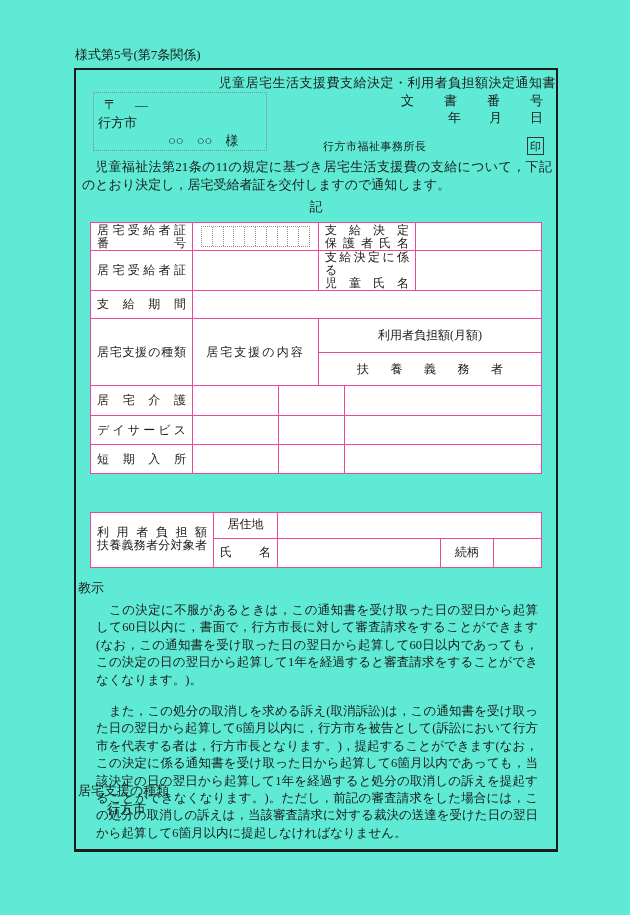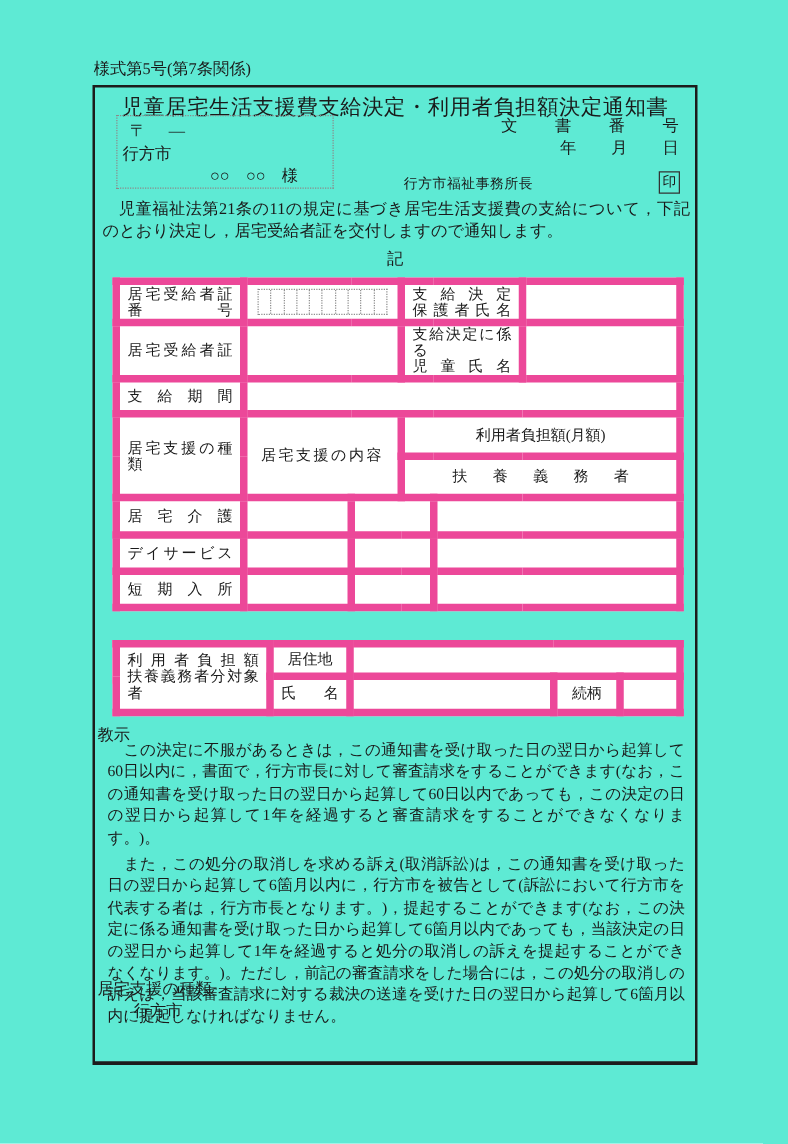--- a/index.html
+++ b/index.html
@@ -10,21 +10,21 @@
     color:#1a1a1a;
     -webkit-font-smoothing:antialiased;
   }
   .page { position:relative; width:630px; height:915px; background:#5eead4; overflow:hidden; }
   .form-code { position:absolute; left:75px; top:46px; font-size:13px; }
 
   .frame {
     position:absolute; left:74px; top:68px; width:484px; height:784px;
     border:2px solid #1c1c1c; border-bottom-width:3px;
   }
-  .title { position:absolute; left:0; top:4px; width:100%; text-align:center; font-size:17px; letter-spacing:0.5px; }
+  .title { position:absolute; left:0; top:4px; width:100%; text-align:right; font-size:13px; letter-spacing:0.5px; }
 
   .addr-box {
     position:absolute; left:17px; top:22px; width:174px; height:59px;
     border:1px dotted #8a8a8a; font-size:13px; line-height:18px;
   }
   .addr-l1 { padding:3px 0 0 10px; }
   .addr-dash { margin-left:18px; }
   .addr-l2 { padding-left:4px; }
   .addr-l3 { padding-left:74px; }
 
@@ -39,21 +39,21 @@
   }
 
   .intro {
     position:absolute; left:6px; top:88px; width:470px;
     font-size:13px; line-height:17.5px; text-align:justify; text-indent:13px;
   }
   .ki { position:absolute; left:0; top:128px; width:100%; text-align:center; font-size:13px; }
 
   table { border-collapse:collapse; table-layout:fixed; position:absolute; background:#fff; }
   td {
-    border:6px solid #ec4899; padding:0 6px; font-size:12px; line-height:13px;
+    border:1px solid #ec4899; padding:0 6px; font-size:12px; line-height:13px;
     vertical-align:middle; overflow:hidden;
   }
   .jl { text-align:justify; text-align-last:justify; }
   .jl div { text-align:justify; text-align-last:justify; }
   .ctr { text-align:center; padding:0 2px; }
   .ls2 { letter-spacing:2px; }
   .pad38 { padding:0 38px; }
 
   .t-main { left:14px; top:152px; width:451px; }
   .t-notes { left:14px; top:403px; width:451px;margin-top:39px; }
@@ -62,21 +62,21 @@
   .digits-cell { padding:3px 8px; }
   .digit-strip { height:21px; border:1px dotted #8f8f8f; display:flex; }
   .digit-strip div { flex:1; border-left:1px dotted #8f8f8f; }
   .digit-strip div:first-child { border-left:none; }
 
   .kyoji-heading { position:absolute; left:2px; top:509px; font-size:13px; }
   .legal {
     position:absolute; left:6px; top:518px; width:470px;
     font-size:12.5px; line-height:17.4px; text-align:justify;
   }
-  .legal p { margin:4px; text-indent:13px; }
+  .legal p { margin:14px; text-indent:13px; }
 
   .contact-heading { position:absolute; left:2px; top:712px; font-size:13px; }
   .contact-city { position:absolute; left:31px; top:730px; font-size:13px; }
   .contact-col { position:absolute; left:87px; top:730px; font-size:13px; line-height:17px; }
 </style>
 </head>
 <body>
 
 <div class="page">
 

